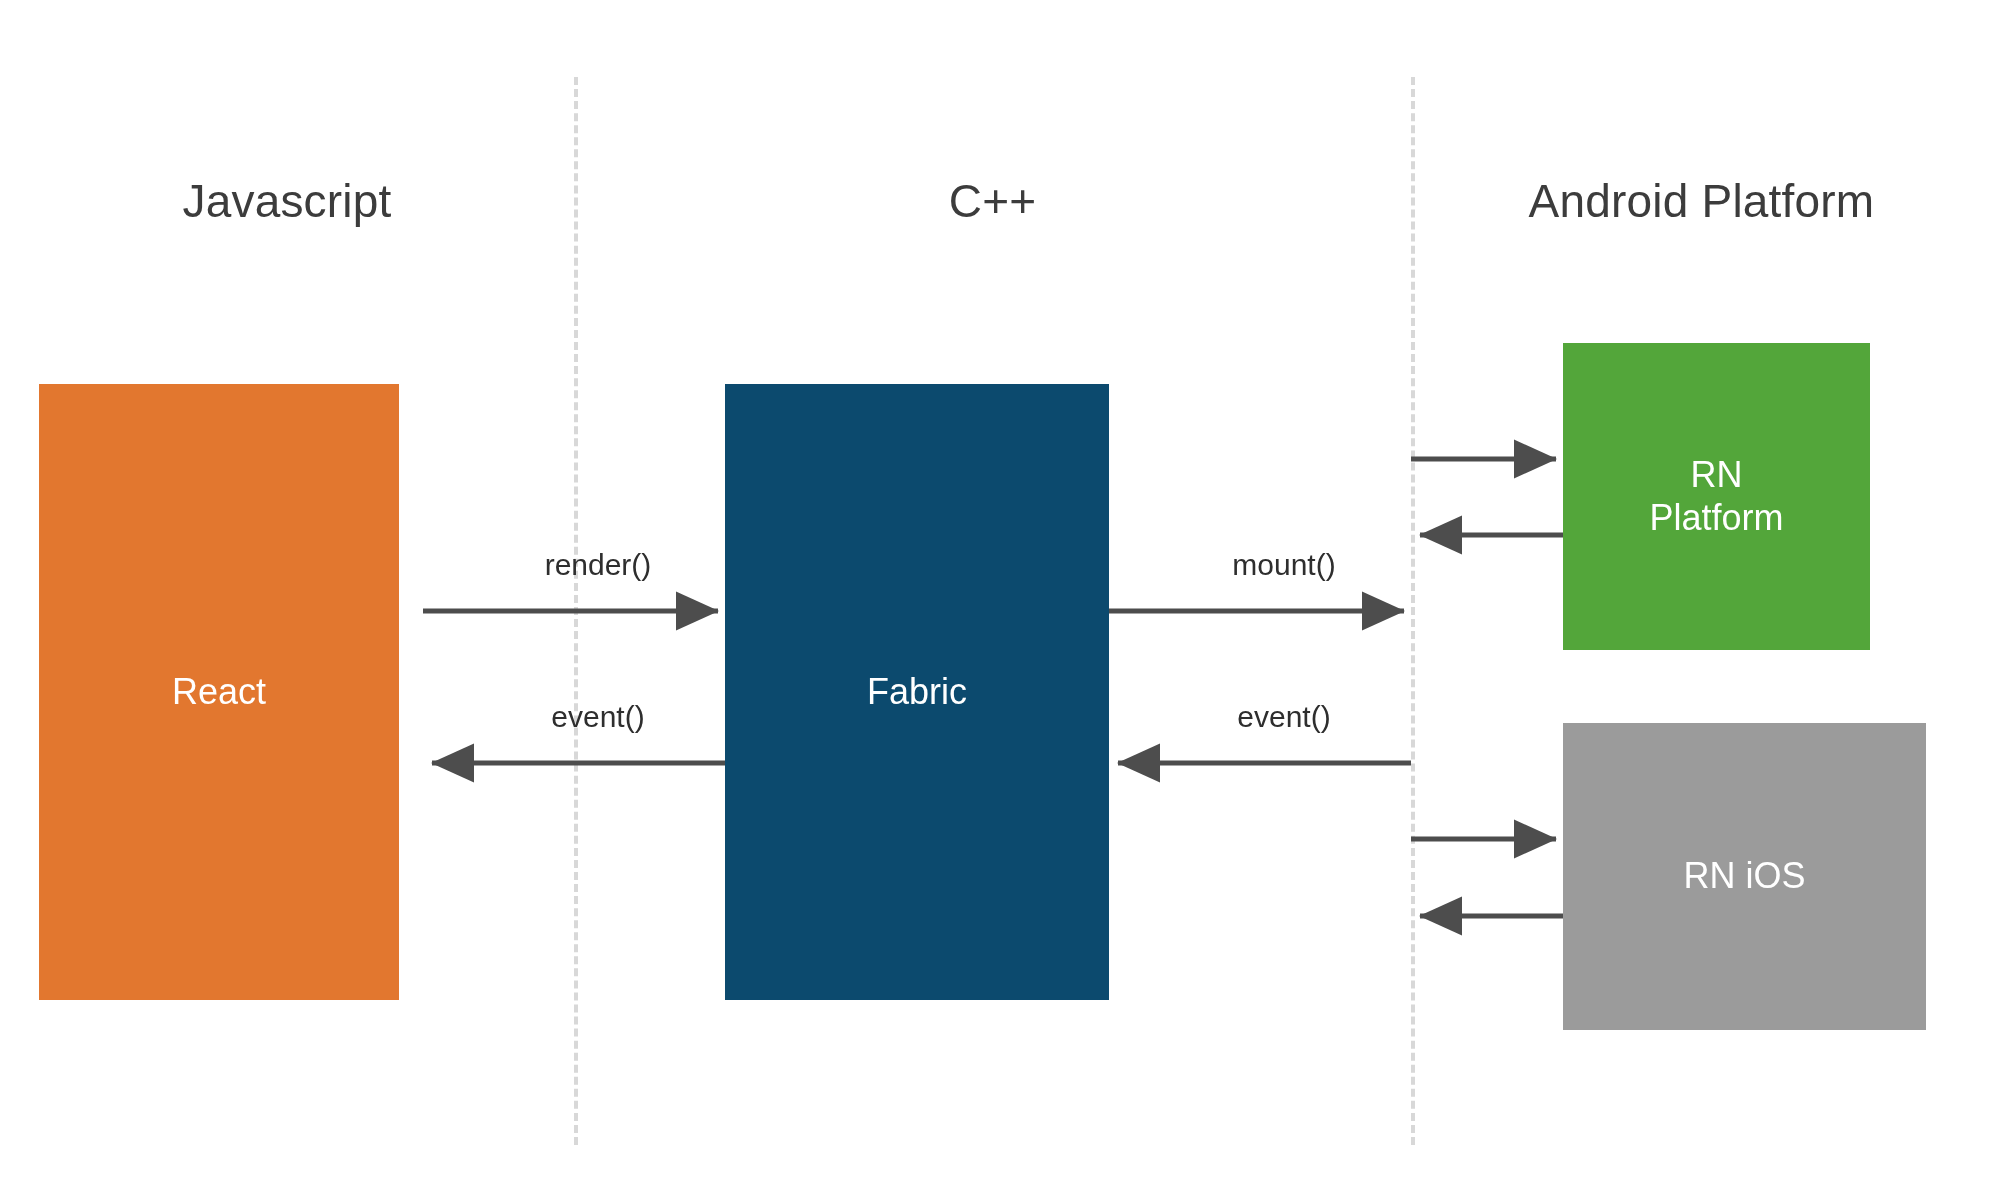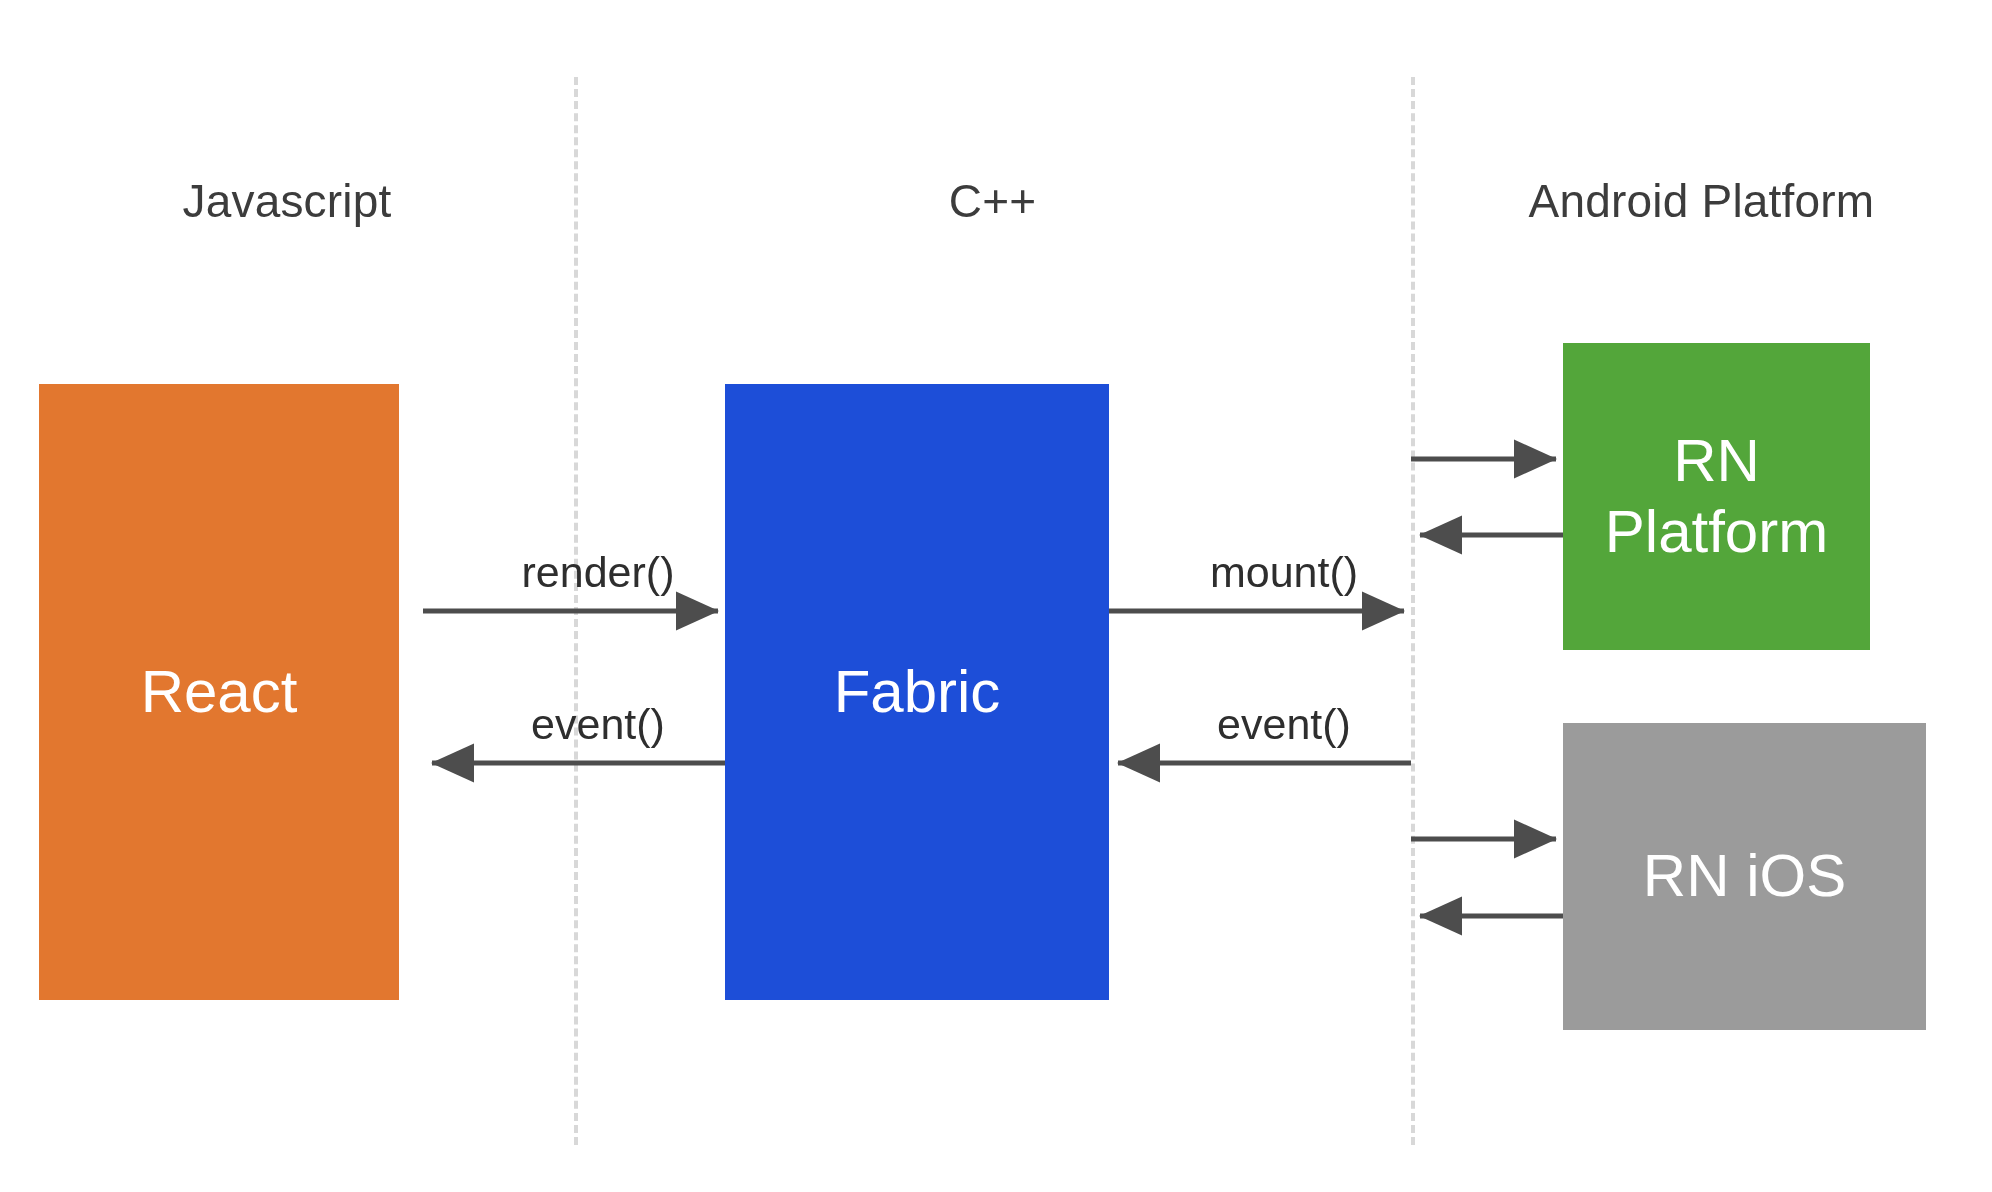--- a/index.html
+++ b/index.html
@@ -38,42 +38,42 @@
   }
   #divider-1 { left: 574px; }
   #divider-2 { left: 1411px; }
 
   .node {
     position: absolute;
     display: flex;
     align-items: center;
     justify-content: center;
     color: #ffffff;
-    font-size: 60px;
+    font-size: 36px;
     font-weight: 400;
     line-height: 1.18;
     text-align: center;
   }
   #node-react   { left: 39px;   top: 384px; width: 360px; height: 616px; background: #e2772f; }
-  #node-fabric  { left: 725px;  top: 384px; width: 384px; height: 616px; background: #1d4ed8; }
+  #node-fabric  { left: 725px;  top: 384px; width: 384px; height: 616px; background: #0c4a6e; }
   #node-android { left: 1563px; top: 343px; width: 307px; height: 307px; background: #53a63a; }
   #node-ios     { left: 1563px; top: 723px; width: 363px; height: 307px; background: #9b9b9b; }
 
   .edge-svg {
     position: absolute;
     left: 0;
     top: 0;
     width: 1992px;
     height: 1192px;
     pointer-events: none;
   }
   .edge-label {
     position: absolute;
     color: #2e2e2e;
-    font-size: 43px;
+    font-size: 30px;
     white-space: nowrap;
     text-align: center;
     padding-left: 24px;
   }
   #lbl-render { left: 423px;  top: 548px; width: 302px; }
   #lbl-event-left { left: 423px; top: 700px; width: 302px; }
   #lbl-mount  { left: 1109px; top: 548px; width: 302px; }
   #lbl-event-right { left: 1109px; top: 700px; width: 302px; }
 </style>
 </head>

